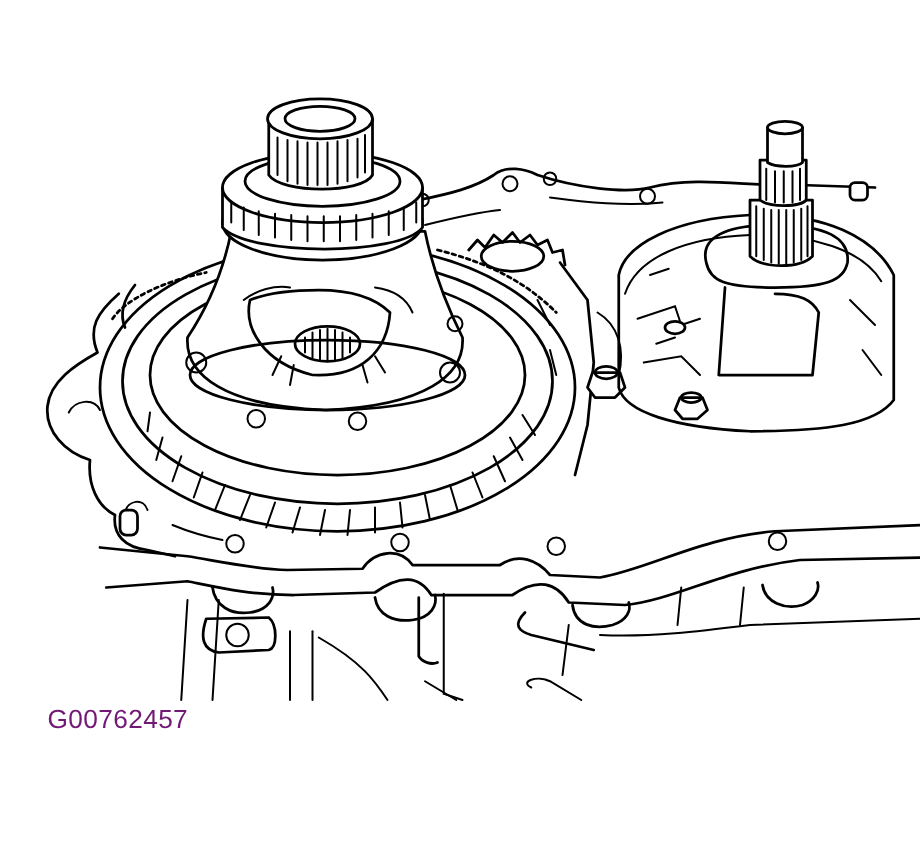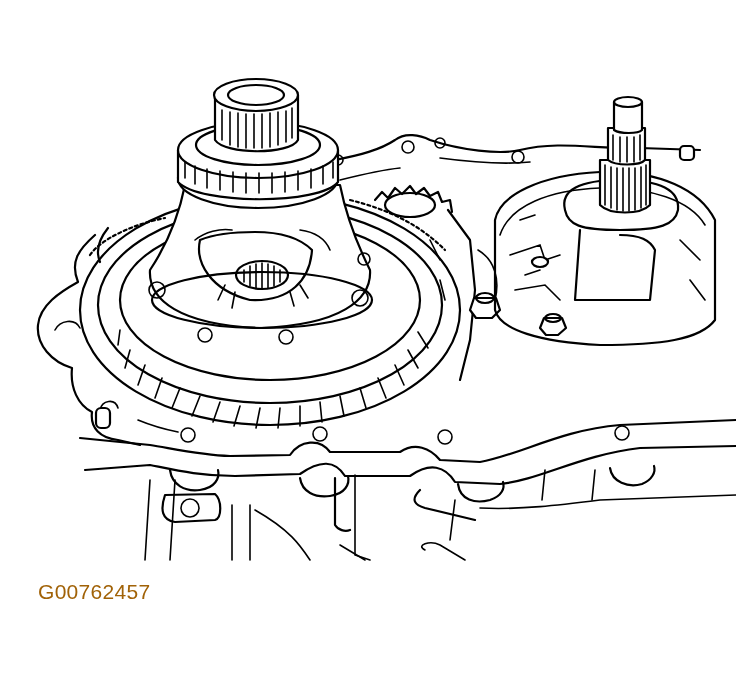--- a/index.html
+++ b/index.html
@@ -3,22 +3,22 @@
   <meta charset="utf-8">
   <style>
     html, body { margin: 0; padding: 0; background: #ffffff; }
     .page { position: relative; width: 736px; height: 679px; background: #ffffff; overflow: hidden; }
     .drawing { position: absolute; left: 0; top: 0; width: 736px; height: 679px; }
     .drawing * { vector-effect: non-scaling-stroke; }
     .ln { fill: none; stroke: #000; stroke-width: 2.2; stroke-linecap: round; stroke-linejoin: round; }
     .ln-thin { fill: none; stroke: #000; stroke-width: 1.6; stroke-linecap: round; }
     .ln-fill { fill: #fff; stroke: #000; stroke-width: 2.2; stroke-linejoin: round; }
     .figure-id {
-      position: absolute; left: 38px; top: 580px;
-      font-family: "Liberation Sans", sans-serif; font-size: 21px; color: #a16207; letter-spacing: 0.3px;
+      position: absolute; left: 38px; top: 564px;
+      font-family: "Liberation Sans", sans-serif; font-size: 21px; color: #701a75; letter-spacing: 0.3px;
     }
   </style>
 </head>
 <body>
 
 <div class="page">
   <svg class="drawing" viewBox="0 0 736 679">
 
     <g>
       <path class="ln" d="M95,235 C78,250 70,262 78,282 C60,292 40,305 38,325 C36,345 52,362 72,368 C70,388 78,405 92,412 C90,428 100,438 118,440 L140,445"></path>

